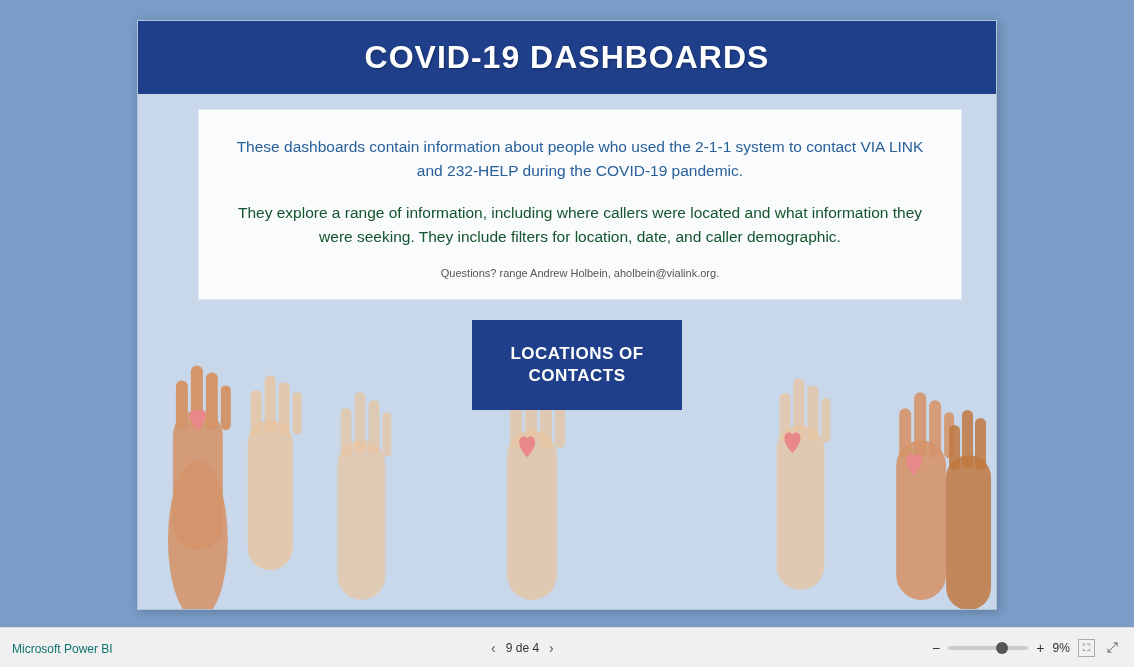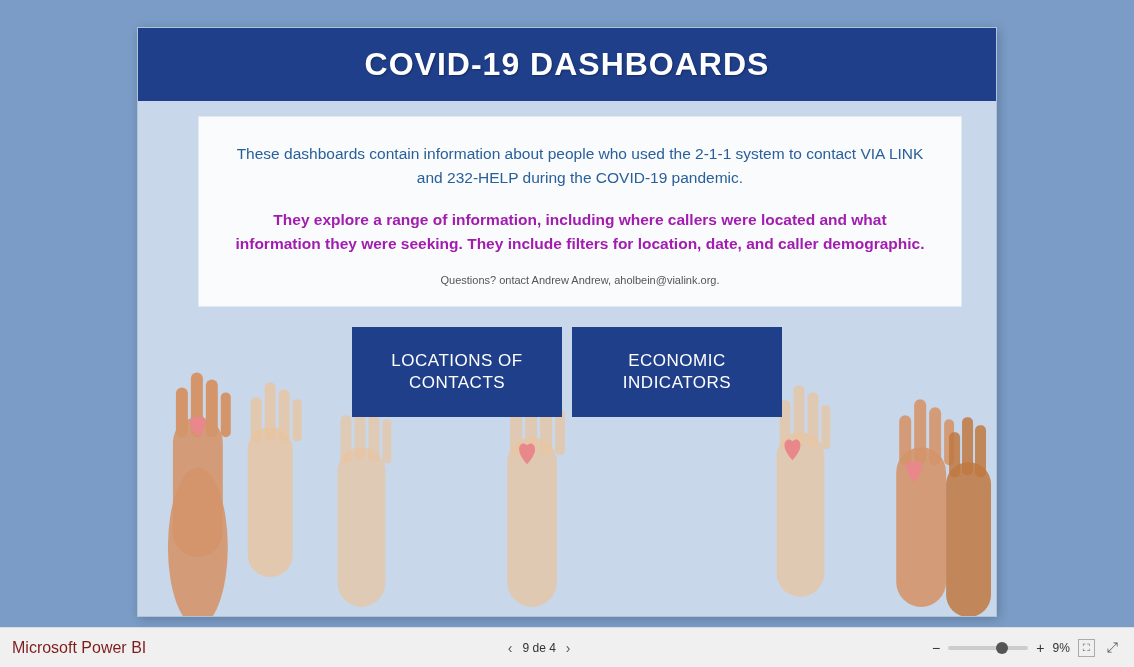--- a/index.html
+++ b/index.html
@@ -10,21 +10,21 @@
       font-family: 'Segoe UI', Arial, sans-serif;
       background: #7a9cc6;
       display: flex;
       flex-direction: column;
     }
 
     
     .main-area {
       flex: 1;
       display: flex;
-      align-items: flex-end;
+      align-items: flex-start;
       justify-content: center;
       padding: 20px 30px 10px 30px;
     }
 
     .slide-container {
       width: 860px;
       background: #c8d8ea;
       border: 1px solid #b0c4d8;
       display: flex;
       flex-direction: column;
@@ -66,22 +66,21 @@
       line-height: 1.55;
       text-align: center;
       margin-bottom: 18px;
     }
 
     .para1 {
       color: #2a6099;
     }
 
     .para2 {
-      color: #a21caf;
-      font-weight: bold;
+      color: #14532d;
     }
 
     .contact-text {
       font-size: 11px;
       color: #555;
       text-align: center;
     }
 
     
     .button-row {
@@ -90,50 +89,51 @@
       gap: 10px;
       padding: 10px 40px 20px 40px;
       z-index: 10;
       position: relative;
     }
 
     .nav-button {
       background: #1f3f8a;
       color: white;
       font-size: 17px;
-      font-weight: 400;
+      font-weight: 700;
       text-align: center;
       padding: 18px 20px;
       width: 210px;
       min-height: 90px;
       display: flex;
       align-items: center;
       justify-content: center;
       cursor: pointer;
       letter-spacing: 0.5px;
       line-height: 1.3;
       border: none;
       text-transform: uppercase;
+      margin-left: 20px;
     }
 
     
     .status-bar {
       height: 40px;
       background: #f0f0f0;
       border-top: 1px solid #ddd;
       display: flex;
       align-items: center;
       justify-content: space-between;
       padding: 0 12px;
       flex-shrink: 0;
     }
 
     .status-left a {
-      color: #7f1d1d;
-      font-size: 16px;
+      color: #0f766e;
+      font-size: 12px;
       text-decoration: none;
     }
 
     .status-center {
       display: flex;
       align-items: center;
       gap: 10px;
       font-size: 12px;
       color: #333;
     }
@@ -260,26 +260,25 @@
       <path d="M770 340 C770 335 774 332 778 336 C782 332 786 335 786 340 C786 347 778 355 778 355 C778 355 770 347 770 340Z" fill="#e8888a"></path>
     </svg>
 
     <div class="slide-header">
       <h1>COVID-19 DASHBOARDS</h1>
     </div>
 
     <div class="content-box">
       <p class="content-para para1">These dashboards contain information about people who used the 2-1-1 system to contact VIA LINK and 232-HELP during the COVID-19 pandemic.</p>
       <p class="content-para para2">They explore a range of information, including where callers were located and what information they were seeking.  They include filters for location, date, and caller demographic.</p>
-      <p class="contact-text">Questions? ontact Andrew Andrew, aholbein@vialink.org.</p>
+      <p class="contact-text">Questions? range Andrew Holbein, aholbein@vialink.org.</p>
     </div>
 
     <div class="button-row">
       <button class="nav-button">LOCATIONS OF CONTACTS</button>
-      <button class="nav-button">ECONOMIC INDICATORS</button>
     </div>
 
   </div>
 </div>
 
 <div class="status-bar">
   <div class="status-left">
     <a href="#">Microsoft Power BI</a>
   </div>
 

